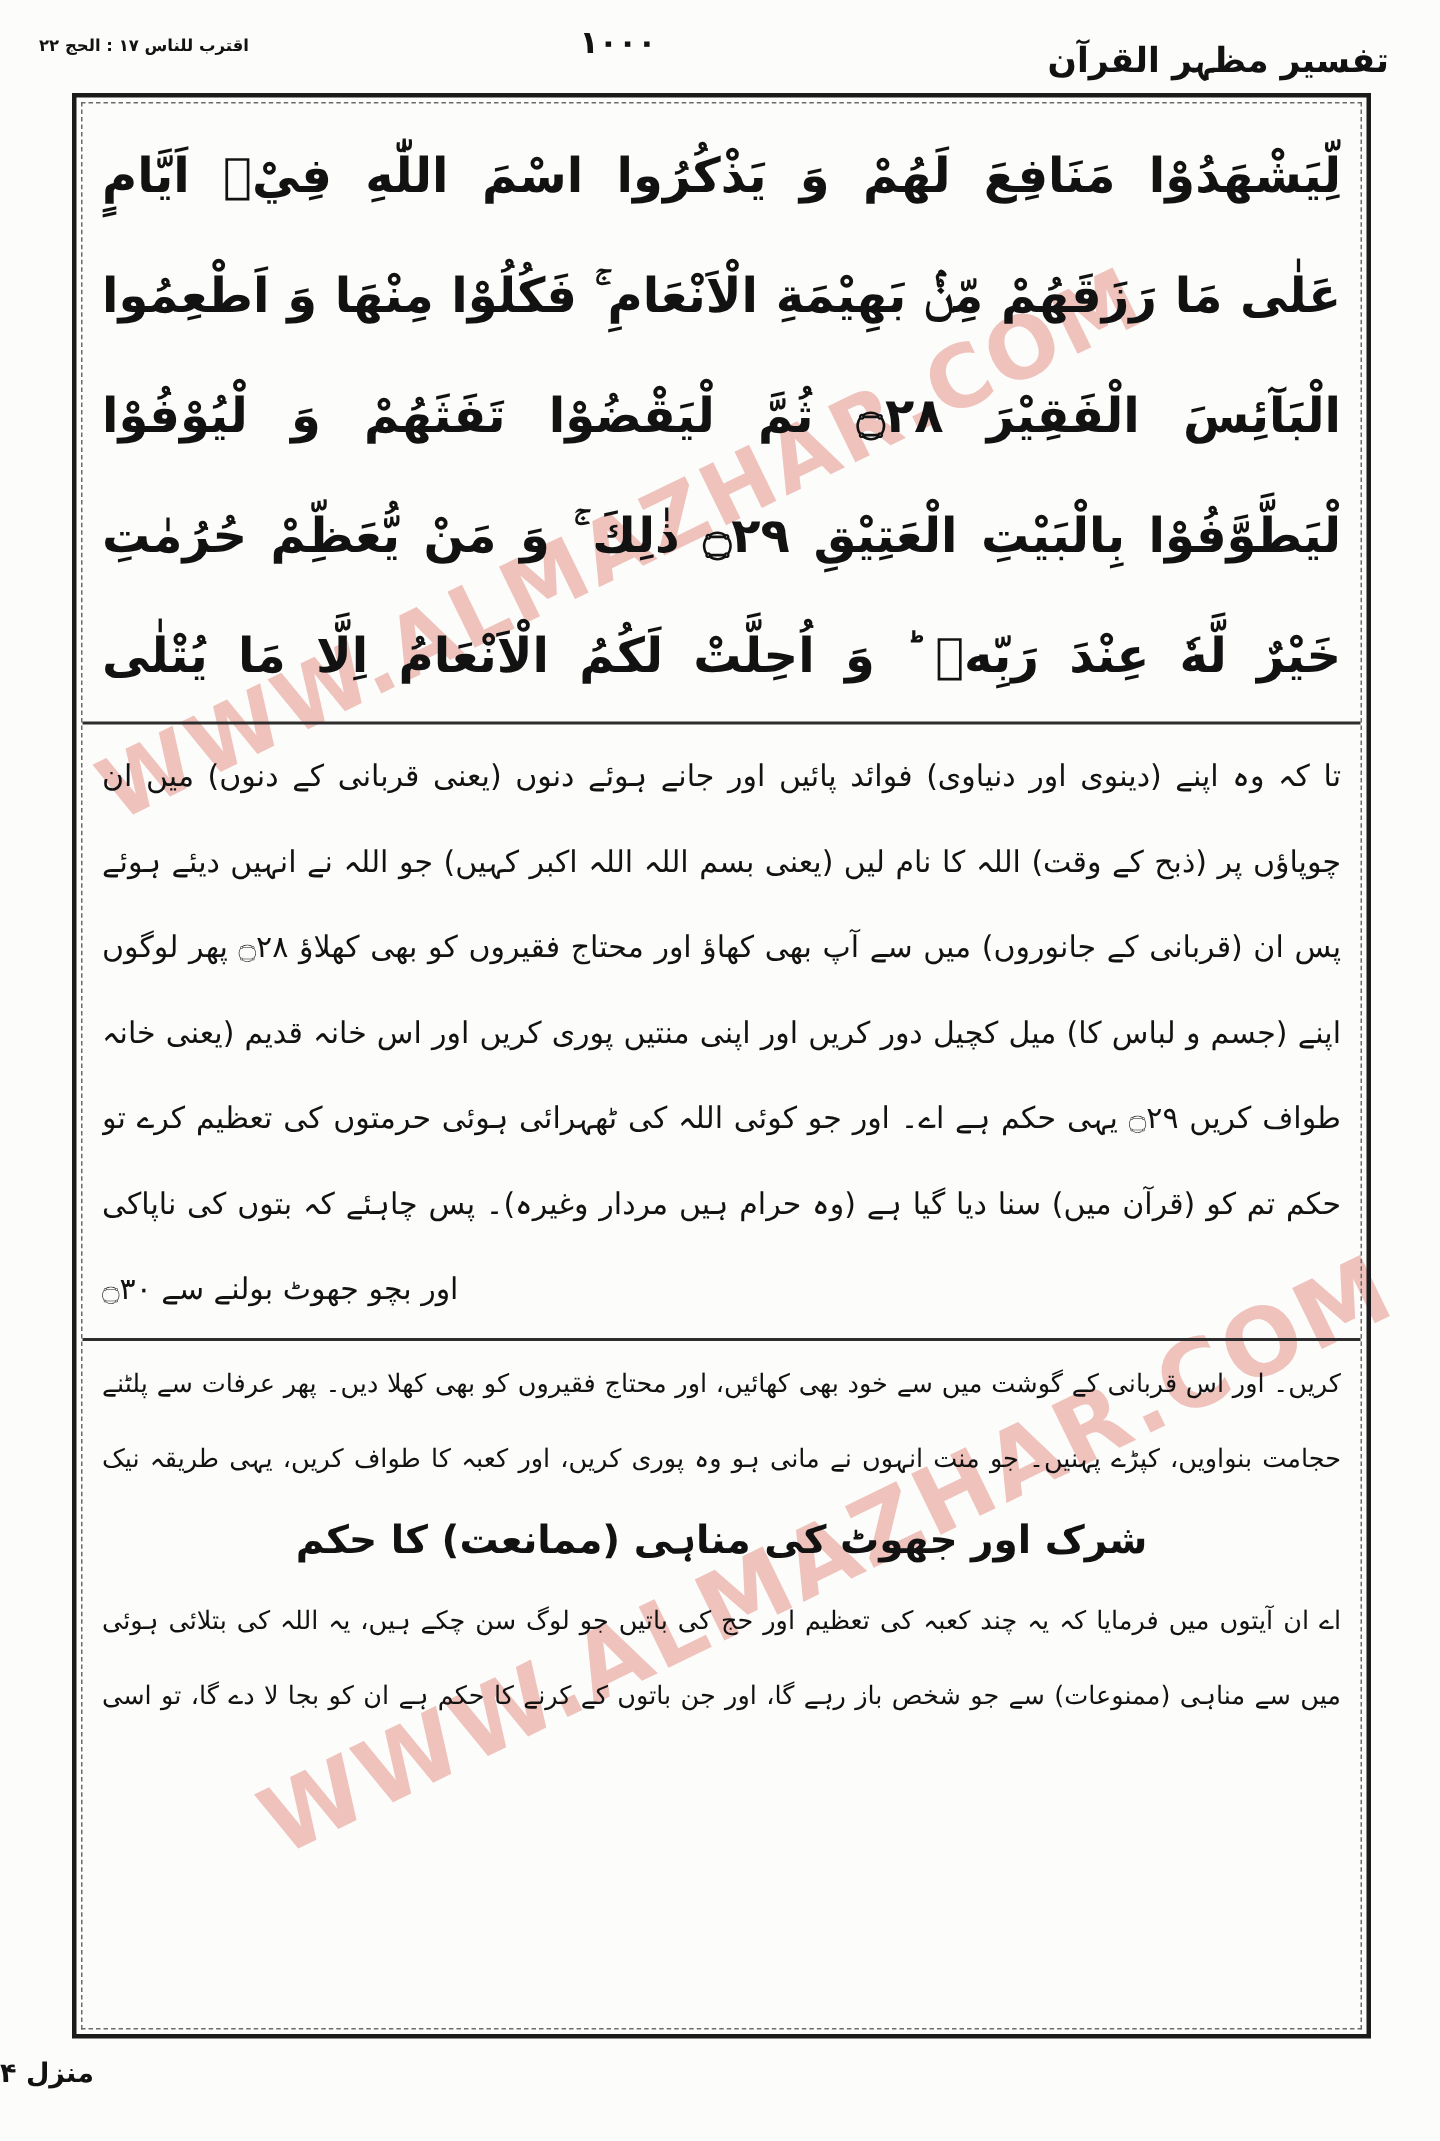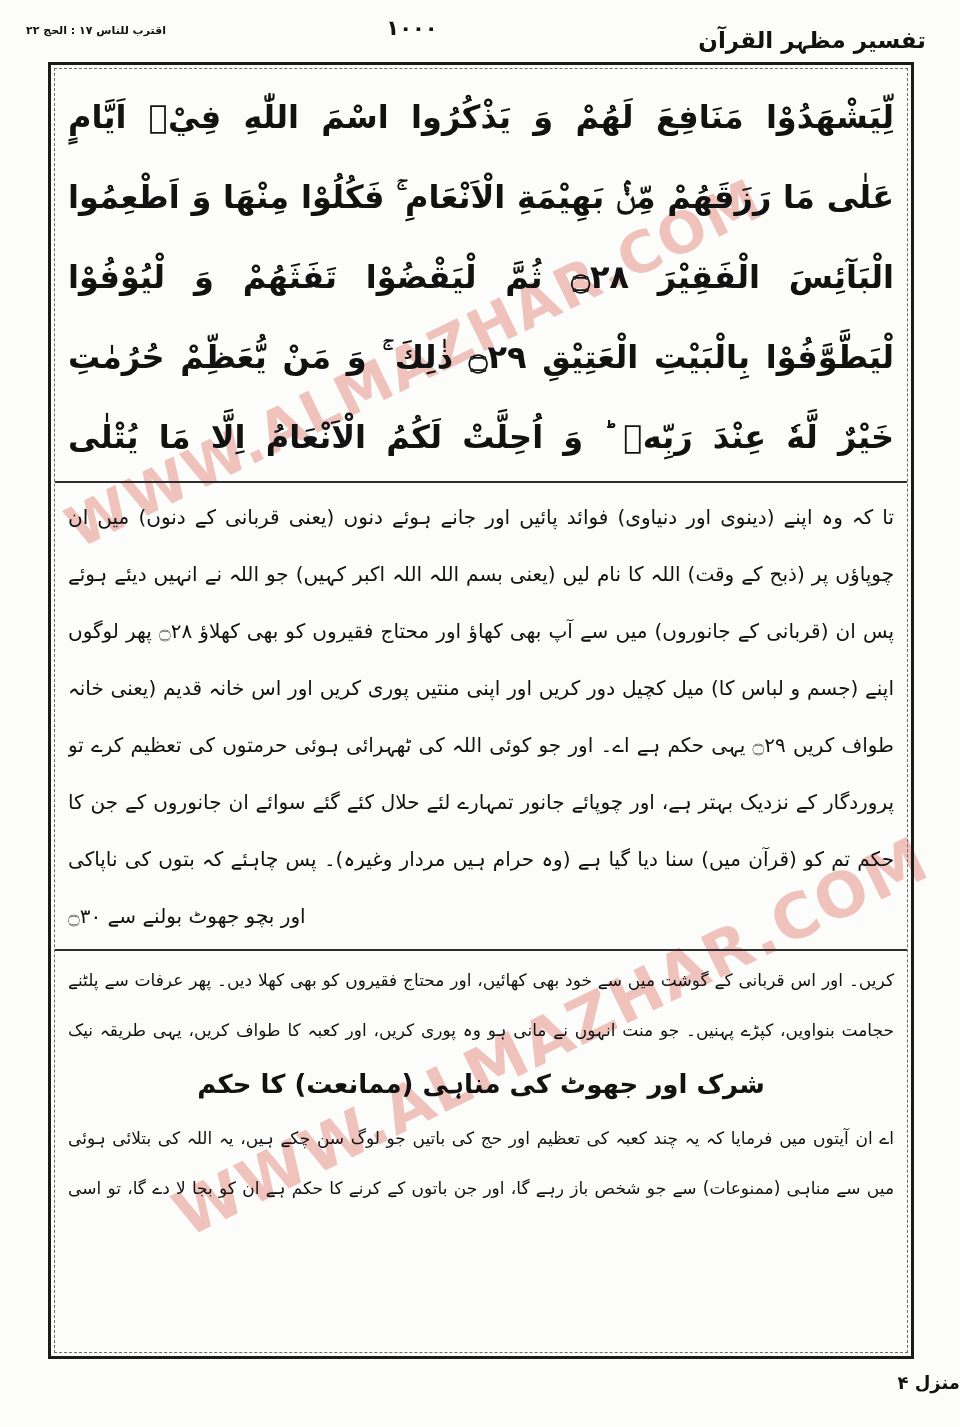--- a/index.html
+++ b/index.html
@@ -49,21 +49,21 @@
     direction:rtl;font-size:17px;line-height:50px;height:50px;
     overflow:hidden;text-align:justify;text-align-last:justify;
   }
   .c-line.end-right{text-align-last:right;}
   .c-heading{
     direction:rtl;font-size:26px;font-weight:700;line-height:58px;height:58px;
     text-align:center;overflow:hidden;
   }
   
   .footer{
-    position:absolute;left:0;top:1372px;width:960px;text-align:right;
+    position:absolute;left:0;top:1372px;width:960px;text-align:left;
     font-size:18px;font-weight:700;direction:rtl;z-index:1;
   }
 </style>
 </head>
 <body>
 
 <div class="wm wm1">WWW.ALMAZHAR.COM</div>
 <div class="wm wm2">WWW.ALMAZHAR.COM</div>
 
 <div class="hdr-title">تفسیر مظہر القرآن</div>
@@ -82,21 +82,20 @@
     </div>
 
     <hr class="divider">
 
     <div class="t-sect">
       <div class="t-line">تا کہ وہ اپنے (دینوی اور دنیاوی) فوائد پائیں اور جانے ہوئے دنوں (یعنی قربانی کے دنوں) میں ان مخصوص</div>
       <div class="t-line">چوپاؤں پر (ذبح کے وقت) اللہ کا نام لیں (یعنی بسم اللہ اللہ اکبر کہیں) جو اللہ نے انہیں دیئے ہوئے ہیں،</div>
       <div class="t-line">پس ان (قربانی کے جانوروں) میں سے آپ بھی کھاؤ اور محتاج فقیروں کو بھی کھلاؤ ۝۲۸ پھر لوگوں کو چاہئے کہ</div>
       <div class="t-line">اپنے (جسم و لباس کا) میل کچیل دور کریں اور اپنی منتیں پوری کریں اور اس خانہ قدیم (یعنی خانہ کعبہ) کا</div>
       <div class="t-line">طواف کریں ۝۲۹ یہی حکم ہے اے۔ اور جو کوئی اللہ کی ٹھہرائی ہوئی حرمتوں کی تعظیم کرے تو یہ اس کے لئے اس کے</div>
-      <div class="t-line">پروردگار کے نزدیک بہتر ہے، اور چوپائے جانور تمہارے لئے حلال کئے گئے سوائے ان جانوروں کے جن کا</div>
       <div class="t-line">حکم تم کو (قرآن میں) سنا دیا گیا ہے (وہ حرام ہیں مردار وغیرہ)۔ پس چاہئے کہ بتوں کی ناپاکی سے بچتے رہو</div>
       <div class="t-line flush-left">اور بچو جھوٹ بولنے سے ۝۳۰</div>
     </div>
 
     <hr class="divider">
 
     <div class="c-sect">
       <div class="c-line">کریں۔ اور اس قربانی کے گوشت میں سے خود بھی کھائیں، اور محتاج فقیروں کو بھی کھلا دیں۔ پھر عرفات سے پلٹنے کے بعد</div>
       <div class="c-line">حجامت بنواویں، کپڑے پہنیں۔ جو منت انہوں نے مانی ہو وہ پوری کریں، اور کعبہ کا طواف کریں، یہی طریقہ نیک ہے۔</div>
       <div class="c-heading">شرک اور جھوٹ کی مناہی (ممانعت) کا حکم</div>

